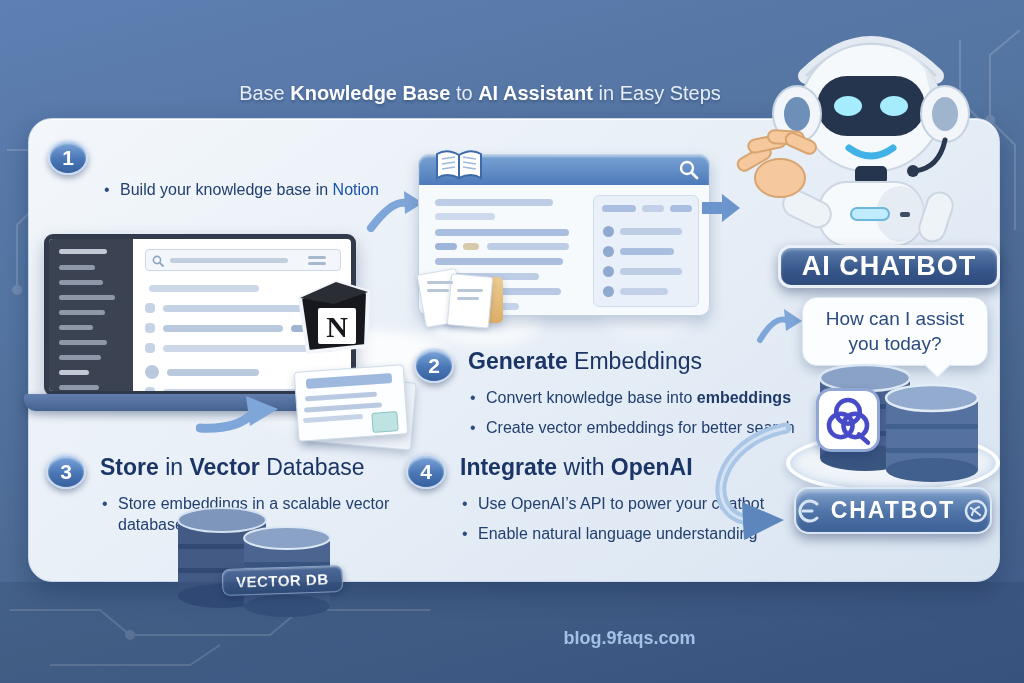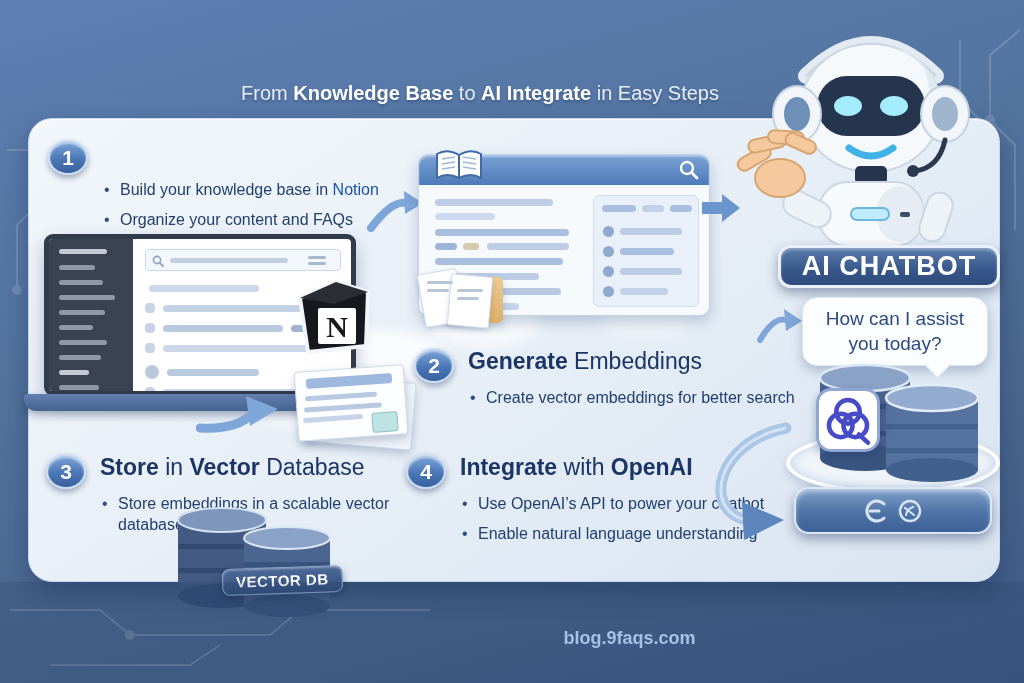--- a/index.html
+++ b/index.html
@@ -137,34 +137,33 @@
   </svg>
   <svg class="deco" style="left:940px;top:30px;" width="84" height="220" viewBox="0 0 84 220">
     <g fill="none" stroke="#ffffff" stroke-width="2">
       <polyline points="80,0 50,25 50,90 75,115 75,200"></polyline>
         <polyline points="20,10 20,70 45,95"></polyline>
       <circle cx="50" cy="90" r="4" fill="#ffffff"></circle>
         <circle cx="20" cy="70" r="4" fill="#ffffff"></circle>
     </g>
   </svg>
 
-  <div class="subtitle"><span>From </span><b>Knowledge Base</b><span> to </span><b>AI Integrate</b><span> in Easy Steps</span></div>
+  <div class="subtitle"><span>Base </span><b>Knowledge Base</b><span> to </span><b>AI Assistant</b><span> in Easy Steps</span></div>
 
   <div class="panel"></div>
 
   <div class="cloud" style="left:300px;top:330px;width:150px;height:58px;"></div>
   <div class="cloud" style="left:430px;top:302px;width:110px;height:46px;opacity:.8;"></div>
   <div class="cloud" style="left:248px;top:378px;width:120px;height:50px;opacity:.7;"></div>
   <div class="cloud" style="left:600px;top:298px;width:95px;height:40px;opacity:.5;"></div>
 
   <div class="step" style="left:48px;top:136px;width:360px;height:100px;">
     <div class="badge">1</div>
     <div class="bullets">
       <div class="bullet"><span>Build your knowledge base in </span><span class="em-blue">Notion</span></div>
-      <div class="bullet"><span>Organize your content and FAQs</span></div>
     </div>
   </div>
 
   <svg style="position:absolute;left:366px;top:184px;" width="58" height="48" viewBox="0 0 58 48">
     <path d="M5 44 Q26 16 40 19" fill="none" stroke="#7fa6d9" stroke-width="8" stroke-linecap="round"></path>
     <polygon points="38 7 57 19 39 30" fill="#7fa6d9"></polygon>
   </svg>
 
   <div class="browser">
     <div class="browser-bar"></div>
@@ -276,20 +275,21 @@
     <div class="sk" style="left:13px;top:34px;width:72px;height:5px;background:#b9c9e2;transform:rotate(-4deg);"></div>
     <div class="sk" style="left:12px;top:45px;width:78px;height:5px;background:#b9c9e2;transform:rotate(-4deg);"></div>
     <div class="sk" style="left:11px;top:56px;width:60px;height:5px;background:#c7d4e8;transform:rotate(-4deg);"></div>
     <div class="sk" style="left:80px;top:52px;width:26px;height:20px;background:#bfe3e2;border:1px solid #8cc4c2;transform:rotate(-4deg);border-radius:3px;"></div>
   </div>
 
   <div class="step" style="left:414px;top:344px;width:400px;height:100px;">
     <div class="badge">2</div>
     <div class="step-head"><span class="b">Generate</span><span class="r"> Embeddings</span></div>
     <div class="bullets">
+      <div class="bullet"><span>Convert knowledge base into </span><span class="em">embeddings</span></div>
       <div class="bullet"><span>Create vector embeddings for better search</span></div>
     </div>
   </div>
 
   <div class="step" style="left:46px;top:450px;width:360px;height:120px;">
     <div class="badge">3</div>
     <div class="step-head"><span class="b">Store</span><span class="r"> in </span><span class="b">Vector</span><span class="r"> Database</span></div>
     <div class="bullets" style="width:296px;">
       <div class="bullet"><span>Store embeddings in a scalable vector database</span></div>
     </div>
@@ -386,20 +386,21 @@
       </g>
       <line x1="44" y1="48" x2="54" y2="57" stroke="#474bc8" stroke-width="5" stroke-linecap="round"></line>
     </svg>
   </div>
 
   <div class="chatbot-pill">
     <svg width="24" height="24" viewBox="0 0 24 24">
       <path d="M19 5 A10 10 0 1 0 19 19" fill="none" stroke="#d6e4f4" stroke-width="3" stroke-linecap="round"></path>
       <line x1="5" y1="12" x2="14" y2="12" stroke="#d6e4f4" stroke-width="3" stroke-linecap="round"></line>
     </svg>
+    <span>CHATBOT</span>
     <svg width="24" height="24" viewBox="0 0 24 24">
       <circle cx="12" cy="12" r="10" fill="none" stroke="#d6e4f4" stroke-width="2.5"></circle>
       <path d="M7 9 L16 16 M15 8 Q9 10 8 16" fill="none" stroke="#d6e4f4" stroke-width="2.2" stroke-linecap="round"></path>
     </svg>
   </div>
 
   <div class="foot-shade"></div>
   <div class="foot-site">blog.9faqs.com</div>
 
 </div>

